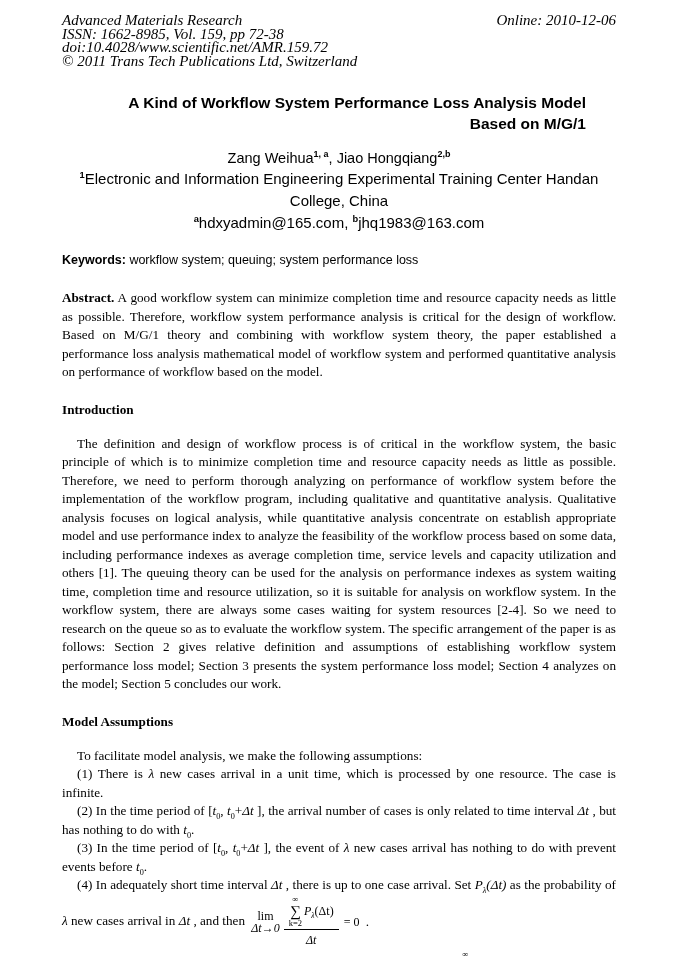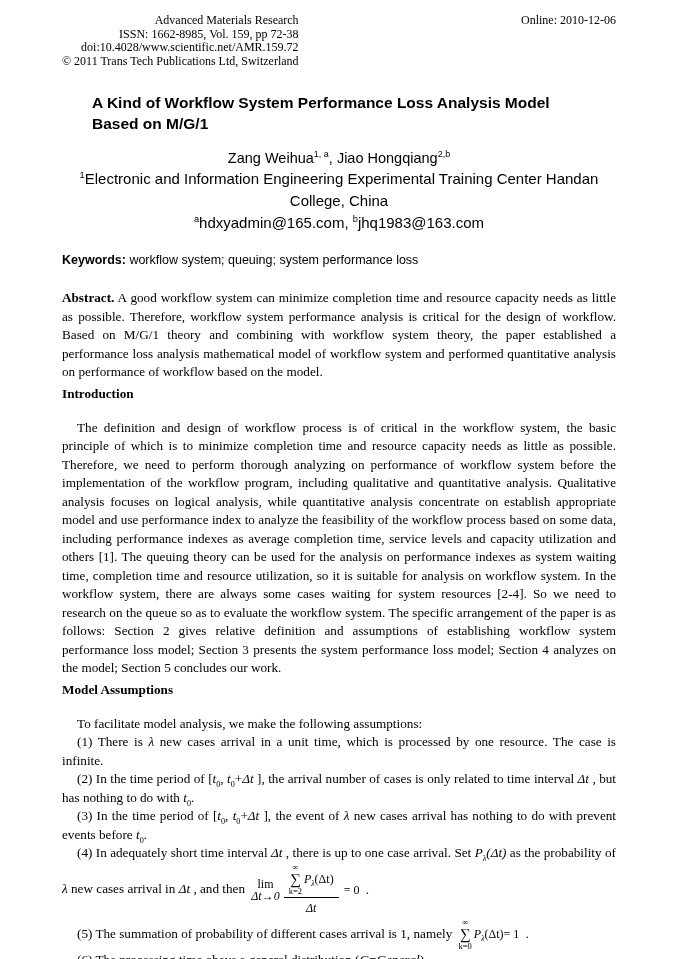--- a/index.html
+++ b/index.html
@@ -6,42 +6,42 @@
   html,body { background:#ffffff; }
   body { font-family:"Liberation Serif","DejaVu Serif",serif; color:#000; }
   .page {
     width:678px; height:959px; margin:0 auto; background:#fff;
     padding:14px 62px 10px 62px; overflow:hidden; position:relative;
   }
   .sans { font-family:"Liberation Sans","DejaVu Sans",sans-serif; }
 
   
   .pub-header { display:flex; justify-content:space-between; align-items:flex-start;
-    font-size:12px; line-height:13.5px;text-align:right; }
+    font-style:italic; font-size:15px; line-height:13.5px; }
   .pub-left div { white-space:nowrap; }
 
   
   .title { font-family:"Liberation Sans","DejaVu Sans",sans-serif;
-    font-size:15.5px; font-weight:bold; text-align:left;
+    font-size:15.5px; font-weight:bold; text-align:right;
     margin:24px 30px 0 30px; line-height:21px; }
   .byline { font-family:"Liberation Sans","DejaVu Sans",sans-serif;
     font-size:14.5px; text-align:center; margin-top:14px; line-height:20px; }
   .affil, .emails { font-family:"Liberation Sans","DejaVu Sans",sans-serif;
     font-size:15px; text-align:center; line-height:22px; }
   .affil:first-of-type { margin-top:4px; }
-  sup { font-size:0.62em; vertical-align:super; line-height:0; }
+  sup { font-size:0.62em; vertical-align:super; line-height:0;font-weight:bold; }
   sub { font-size:0.62em; vertical-align:sub; line-height:0; }
 
   
   .keywords { font-size:12.5px; margin-top:18px; line-height:17px; }
 
   
   .para { font-size:13.2px; line-height:18.5px; text-align:justify; }
   .abstract { margin-top:20px; }
-  .section-heading { font-size:13.2px; font-weight:bold; margin-top:3px; line-height:18px; }
+  .section-heading { font-size:13.2px; font-weight:bold; margin-top:19px; line-height:18px; }
   .indent { text-indent:15px; }
   .body-para { margin-top:16px; }
   .tight { margin-top:0; }
 
   
   .formula { display:inline-flex; align-items:center; vertical-align:middle;
     font-size:12px; margin:0 3px; text-indent:0; }
   .limop { display:inline-flex; flex-direction:column; align-items:center;
     line-height:1.05; margin-right:4px; }
   .limsub { font-size:12px; font-style:italic; }

